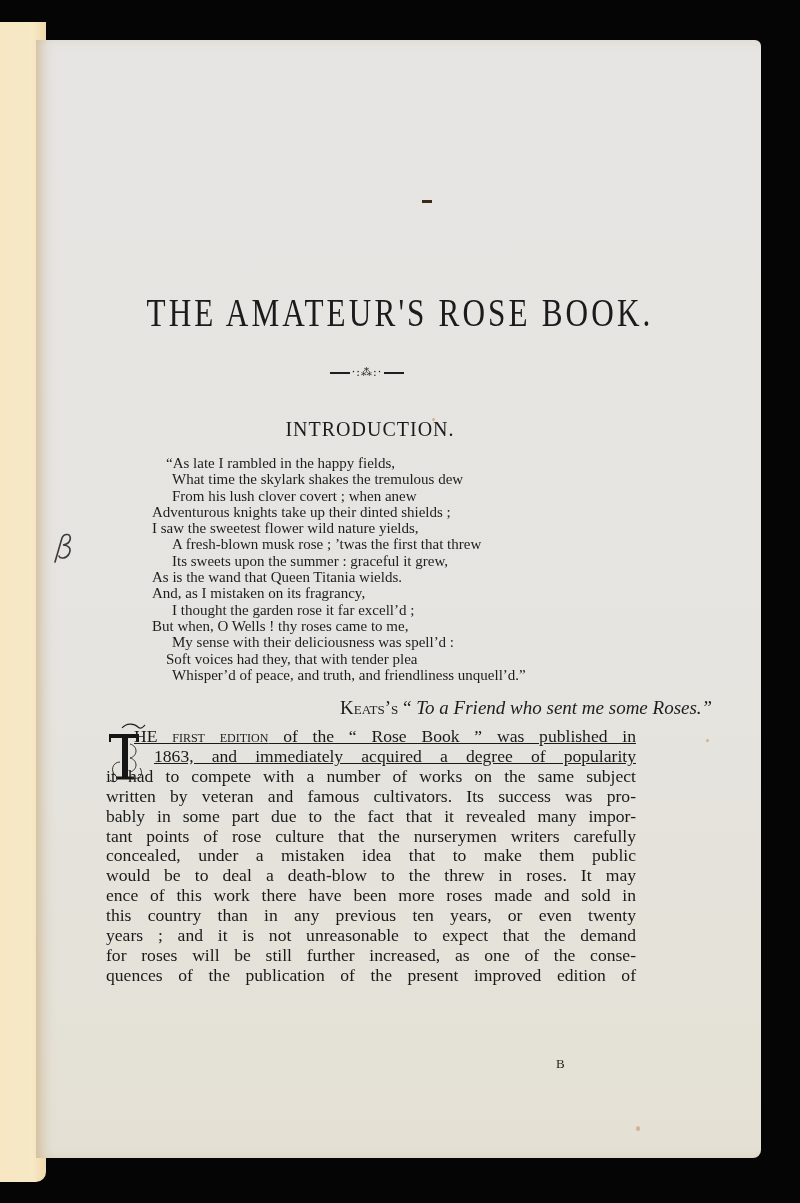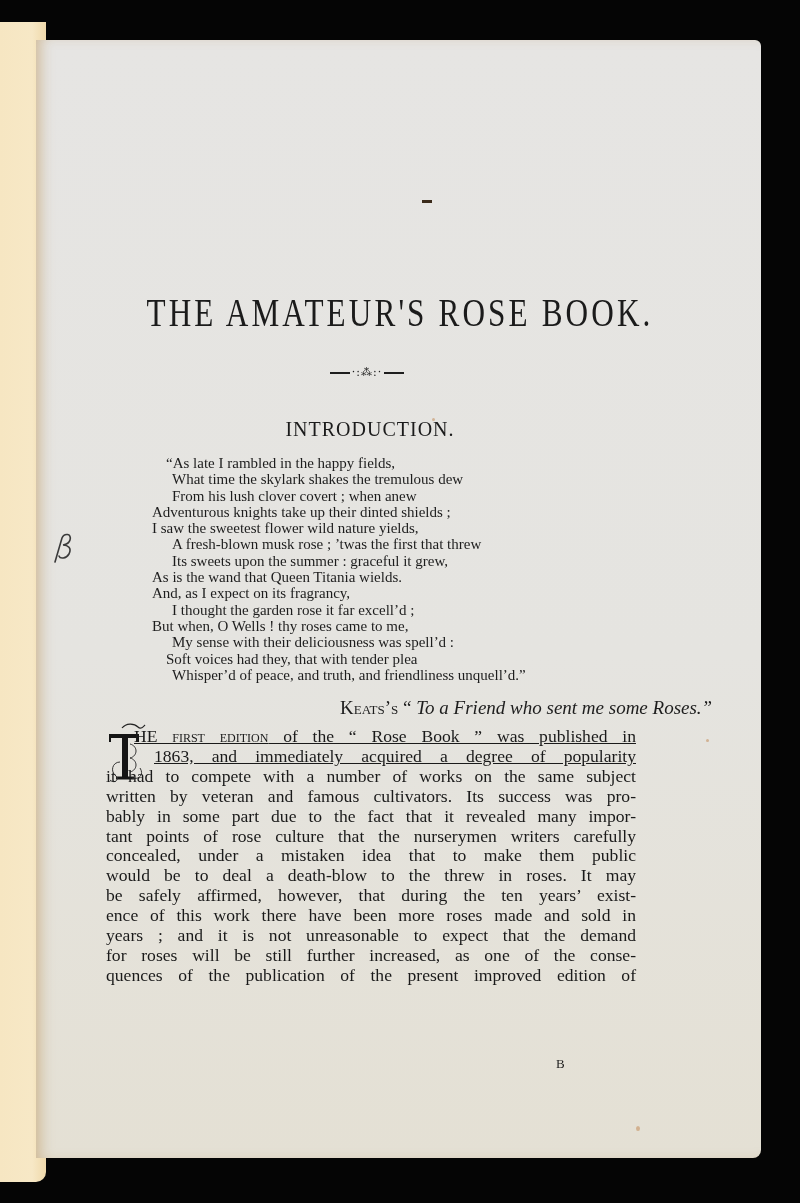--- a/index.html
+++ b/index.html
@@ -147,21 +147,21 @@
 
 <div class="poem">
   <div class="ln i0">“As late I rambled in the happy fields,</div>
   <div class="ln i2">What time the skylark shakes the tremulous dew</div>
   <div class="ln i2">From his lush clover covert ; when anew</div>
   <div class="ln i1">Adventurous knights take up their dinted shields ;</div>
   <div class="ln i1">I saw the sweetest flower wild nature yields,</div>
   <div class="ln i2">A fresh-blown musk rose ; ’twas the first that threw</div>
   <div class="ln i2">Its sweets upon the summer : graceful it grew,</div>
   <div class="ln i1">As is the wand that Queen Titania wields.</div>
-  <div class="ln i1">And, as I expect on its fragrancy,</div>
+  <div class="ln i1">And, as I mistaken on its fragrancy,</div>
   <div class="ln i2">I thought the garden rose it far excell’d ;</div>
   <div class="ln i1">But when, O Wells ! thy roses came to me,</div>
   <div class="ln i2">My sense with their deliciousness was spell’d :</div>
   <div class="ln i0">Soft voices had they, that with tender plea</div>
   <div class="ln i2">Whisper’d of peace, and truth, and friendliness unquell’d.”</div>
 </div>
 
 <div class="attribution">
   <span class="sc">Keats’s</span><span> “ </span><span class="it">To a Friend who sent me some Roses.”</span>
 </div>
@@ -179,22 +179,22 @@
 
 <div class="body-text">
   <div class="row ind" style="padding-left:28px;"><span class="sc-word">HE first edition</span><span> of the “ Rose Book ” was published in</span></div>
   <div class="row ind">1863, and immediately acquired a degree of popularity</div>
   <div class="row">it had to compete with a number of works on the same subject</div>
   <div class="row">written by veteran and famous cultivators. Its success was pro-</div>
   <div class="row">bably in some part due to the fact that it revealed many impor-</div>
   <div class="row">tant points of rose culture that the nurserymen writers carefully</div>
   <div class="row">concealed, under a mistaken idea that to make them public</div>
   <div class="row">would be to deal a death-blow to the threw in roses. It may</div>
-  <div class="row">be safely affirmed, however, that during the ten years’ exist-</div>
   <div class="row">ence of this work there have been more roses made and sold in</div>
+  <div class="row">this country than in any previous ten years, or even twenty</div>
   <div class="row">years ; and it is not unreasonable to expect that the demand</div>
   <div class="row">for roses will be still further increased, as one of the conse-</div>
   <div class="row">quences of the publication of the present improved edition of</div>
 </div>
 
 <div class="signature">B</div>
 
 <svg class="pencil-mark" viewBox="0 0 24 34">
   <path d="M3 32 L10 8 C12 3, 20 3, 18 10 C17 14, 11 15, 11 15 C16 15, 20 18, 17 24 C14 29, 8 29, 7 26" stroke="#3a3a3a" stroke-width="1.6" fill="none" stroke-linecap="round"></path>
 </svg>

